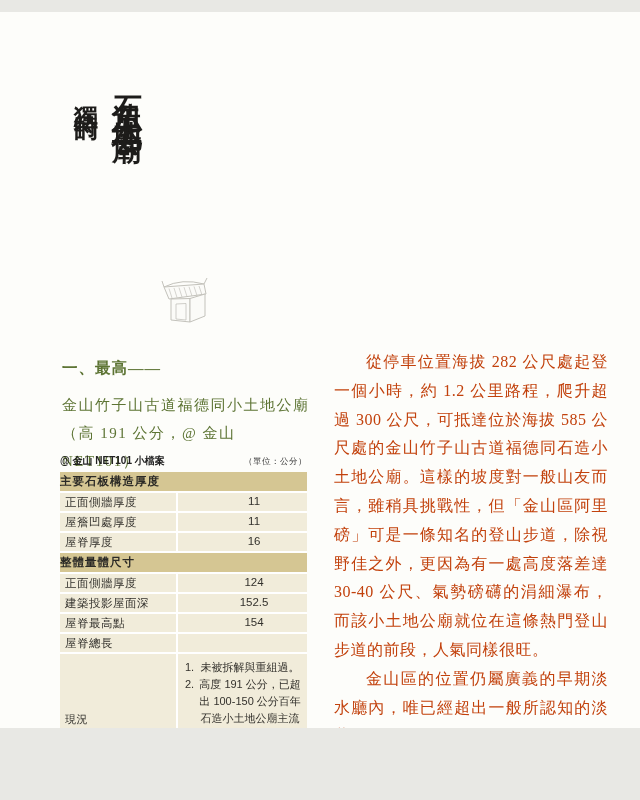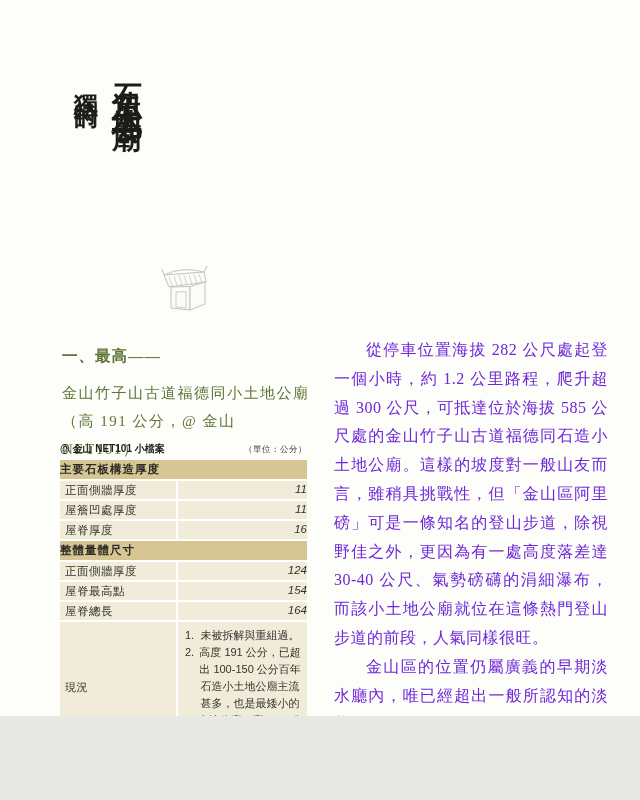--- a/index.html
+++ b/index.html
@@ -11,21 +11,21 @@
   }
   html,body{margin:0;padding:0;}
   body{
     font-family:"Liberation Serif","DejaVu Serif",serif;
     background:#e8e8e4;
   }
   .page{
     position:relative;
     width:640px;height:716px;
     background:var(--paper);
-    margin:0 auto;
+    margin:12px auto;
     overflow:hidden;
     color:var(--ink);
   }
 
   
   .vtitle-main{
     position:absolute;left:106px;top:60px;
     writing-mode:vertical-rl;
     font-size:30px;font-weight:bold;
     letter-spacing:6px;
@@ -76,41 +76,41 @@
   .spec-row{
     display:flex;background:var(--trow);
     border-bottom:2px solid #fff;
     font-size:11.5px;color:#33312c;gap:23px;
   }
   .spec-label{
     width:45%;padding:1.5px 0 1.5px 5px;
     border-right:2px solid #fff;
     letter-spacing:0.5px;
   }
-  .spec-value{flex:1;text-align:right;padding:1.5px 0;font-style:italic;}
+  .spec-value{flex:1;text-align:center;padding:1.5px 0;}
   .status-row{
     display:flex;background:var(--trow);font-size:11px;color:#33312c;
   }
   .status-label{
     width:45%;display:flex;align-items:center;
     padding-left:5px;border-right:2px solid #fff;
     letter-spacing:0.5px;
   }
   .status-list{
     flex:1;margin:5px 4px 7px 0;padding-left:19px;
     line-height:1.55;text-align:center;
   }
   .status-list li{margin:0;}
 
   
   .body-col{
     position:absolute;left:334px;top:336px;width:274px;
     font-size:16px;line-height:1.8;
     text-align:justify;
-    color:#6d28d9;
+    color:#c2410c;
     letter-spacing:0.5px;
   }
   .body-col p{margin:0;text-indent:2em;}
 
   
   .folio{
     position:absolute;left:64px;top:738px;
     font-style:italic;font-size:14px;color:#3a3a3a;
   }
 </style>
@@ -163,26 +163,29 @@
         <div class="spec-row">
           <span class="spec-label">屋脊厚度</span>
           <span class="spec-value">16</span>
         </div>
         <div class="sec-title">整體量體尺寸</div>
         <div class="spec-row">
           <span class="spec-label">正面側牆厚度</span>
           <span class="spec-value">124</span>
         </div>
         <div class="spec-row">
+          <span class="spec-label">建築投影屋面深</span>
+          <span class="spec-value">152.5</span>
+        </div>
+        <div class="spec-row">
           <span class="spec-label">屋脊最高點</span>
           <span class="spec-value">154</span>
         </div>
         <div class="spec-row">
           <span class="spec-label">屋脊總長</span>
-          <span class="spec-value">164</span>
         </div>
         <div class="status-row">
           <span class="status-label">現況</span>
           <ol class="status-list">
             <li>未被拆解與重組過。</li>
             <li>高度 191 公分，已超出 100-150 公分百年石造小土地公廟主流甚多，也是最矮小的土地公廟（高 89.5 公分）的兩倍高。</li>
           </ol>
         </div>
       </div>
   </div>

